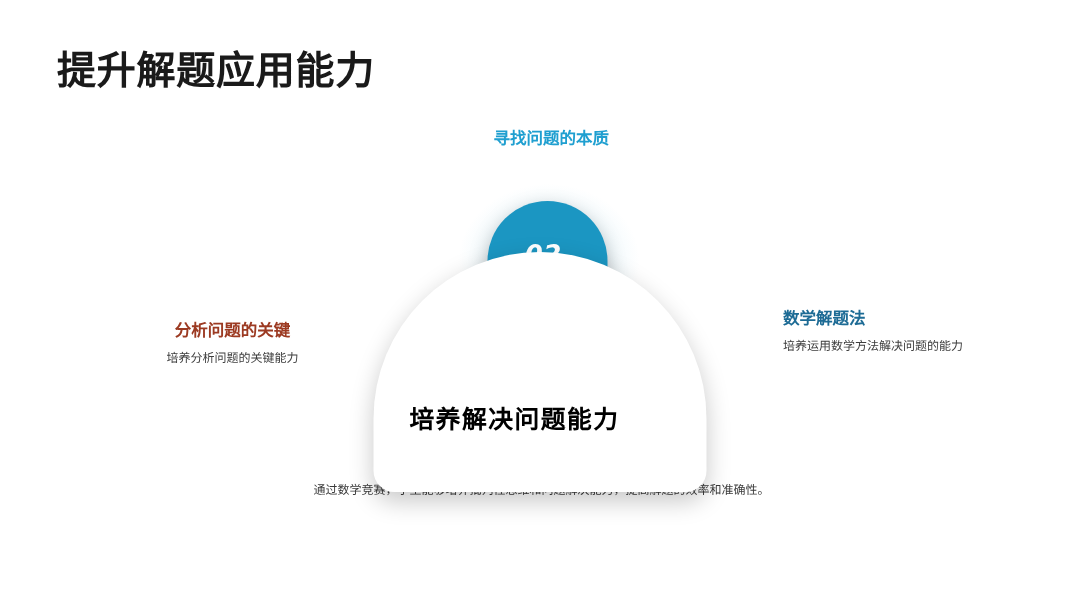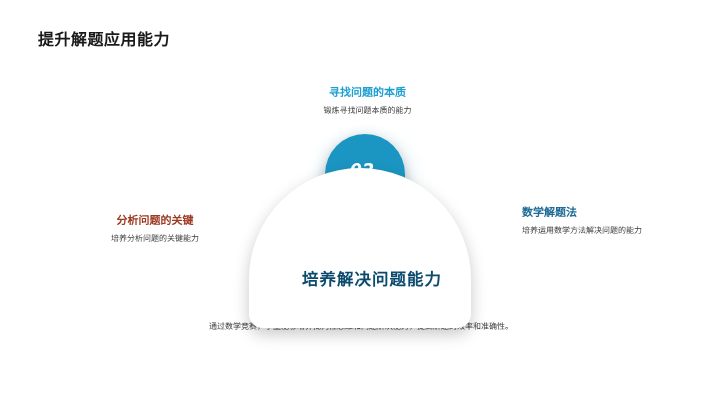--- a/index.html
+++ b/index.html
@@ -21,21 +21,21 @@
     width: 720px;
     height: 404px;
     background: #ffffff;
   }
 
   
   .slide-title {
     position: absolute;
     left: 38px;
     top: 26px;
-    font-size: 16px;
+    font-size: 26px;
     font-weight: 700;
     letter-spacing: 0.5px;
     color: #1a1a1a;
     white-space: nowrap;
   }
 
   
   .diagram {
     position: absolute;
     left: 0;
@@ -54,24 +54,23 @@
     background: #ffffff;
     border-radius: 111px 111px 14px 14px;
     box-shadow: 0 6px 16px rgba(0,0,0,0.22);
     z-index: 4;
   }
   .dome-label {
     position: absolute;
     left: 0;
     right: 0;
     top: 98px;
-    text-align: center;
     font-size: 16.5px;
     font-weight: 700;
-    color: #0c4a6e;
+    color: #000000;
     letter-spacing: 1px;
     padding-left: 24px;
   }
 
   
   .petal {
     position: absolute;
     z-index: 2;
   }
   .petal .num {
@@ -196,21 +195,20 @@
 </style>
 </head>
 <body>
 
 <div class="slide">
 
   <div class="slide-title">提升解题应用能力</div>
 
   <div class="callout callout-top">
     <div class="head">寻找问题的本质</div>
-    <div class="desc">锻炼寻找问题本质的能力</div>
   </div>
 
   <div class="callout callout-left">
     <div class="head">分析问题的关键</div>
     <div class="desc">培养分析问题的关键能力</div>
   </div>
 
   <div class="callout callout-right">
     <div class="head">数学解题法</div>
     <div class="desc">培养运用数学方法解决问题的能力</div>

